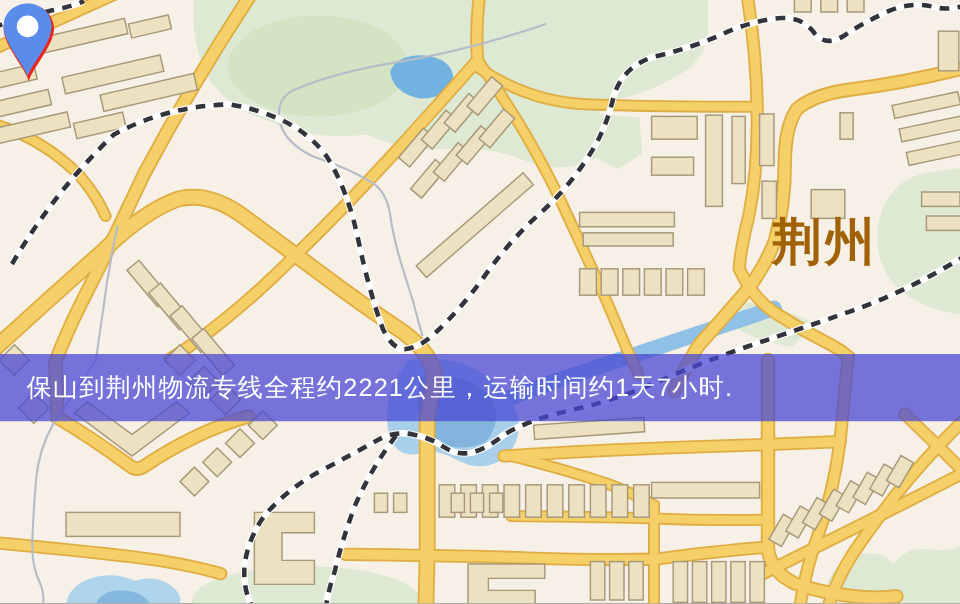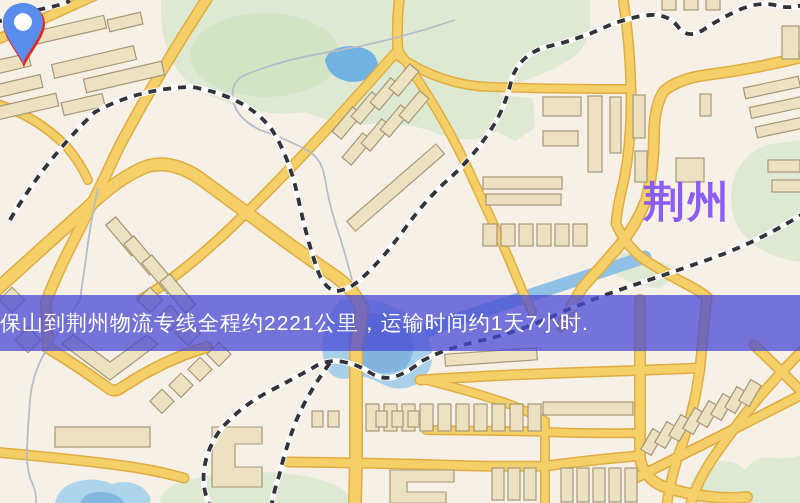--- a/index.html
+++ b/index.html
@@ -6,21 +6,21 @@
   .stage{position:relative;width:800px;height:503px;overflow:hidden;
          font-family:"Liberation Sans","DejaVu Sans",sans-serif;background:#f7f0e6;}
   .stage svg.map{position:absolute;left:0;top:0;}
   .city-label{position:absolute;font-weight:700;font-size:42px;line-height:1;
               letter-spacing:2px;white-space:nowrap;user-select:none;}
   #origin-label{left:88px;top:178px;}
   #dest-label{left:643px;top:181px;}
   .pin{position:absolute;}
   .banner{position:absolute;left:0;top:295px;width:800px;height:56px;
           display:flex;align-items:center;}
-  .banner span{color:#fff;font-size:21px;letter-spacing:1px;
+  .banner span{color:#fff;font-size:21px;letter-spacing:1px;padding-left:22px;
                white-space:nowrap;}
 </style>
 </head>
 <body>
 
 <div class="stage">
 
   <svg class="map" width="800" height="503" viewBox="0 0 800 503">
     <defs>
 
@@ -247,15 +247,15 @@
       <circle cx="0" cy="-44" r="8.5" fill="#ffffff"></circle>
     </svg>
   </div>
 
   <div class="pin">
     <svg width="46" height="64" viewBox="-23 -64 46 64">
       <path id="dest-pin-shape" d="M0,0 C-2,-9 -20,-28 -20,-42 C-20,-54 -10,-61 0,-61 C10,-61 20,-54 20,-42 C20,-28 2,-9 0,0 Z" fill="#5a8cec"></path>
       <circle cx="0" cy="-42" r="9" fill="#ffffff"></circle>
     </svg>
   </div>
-  <div class="city-label" id="dest-label" style="color: #8b5cf6;">荆州</div>
+  <div class="city-label" id="dest-label" style="color: #a16207;">荆州</div>
 
 </div>
 
 </body></html>

